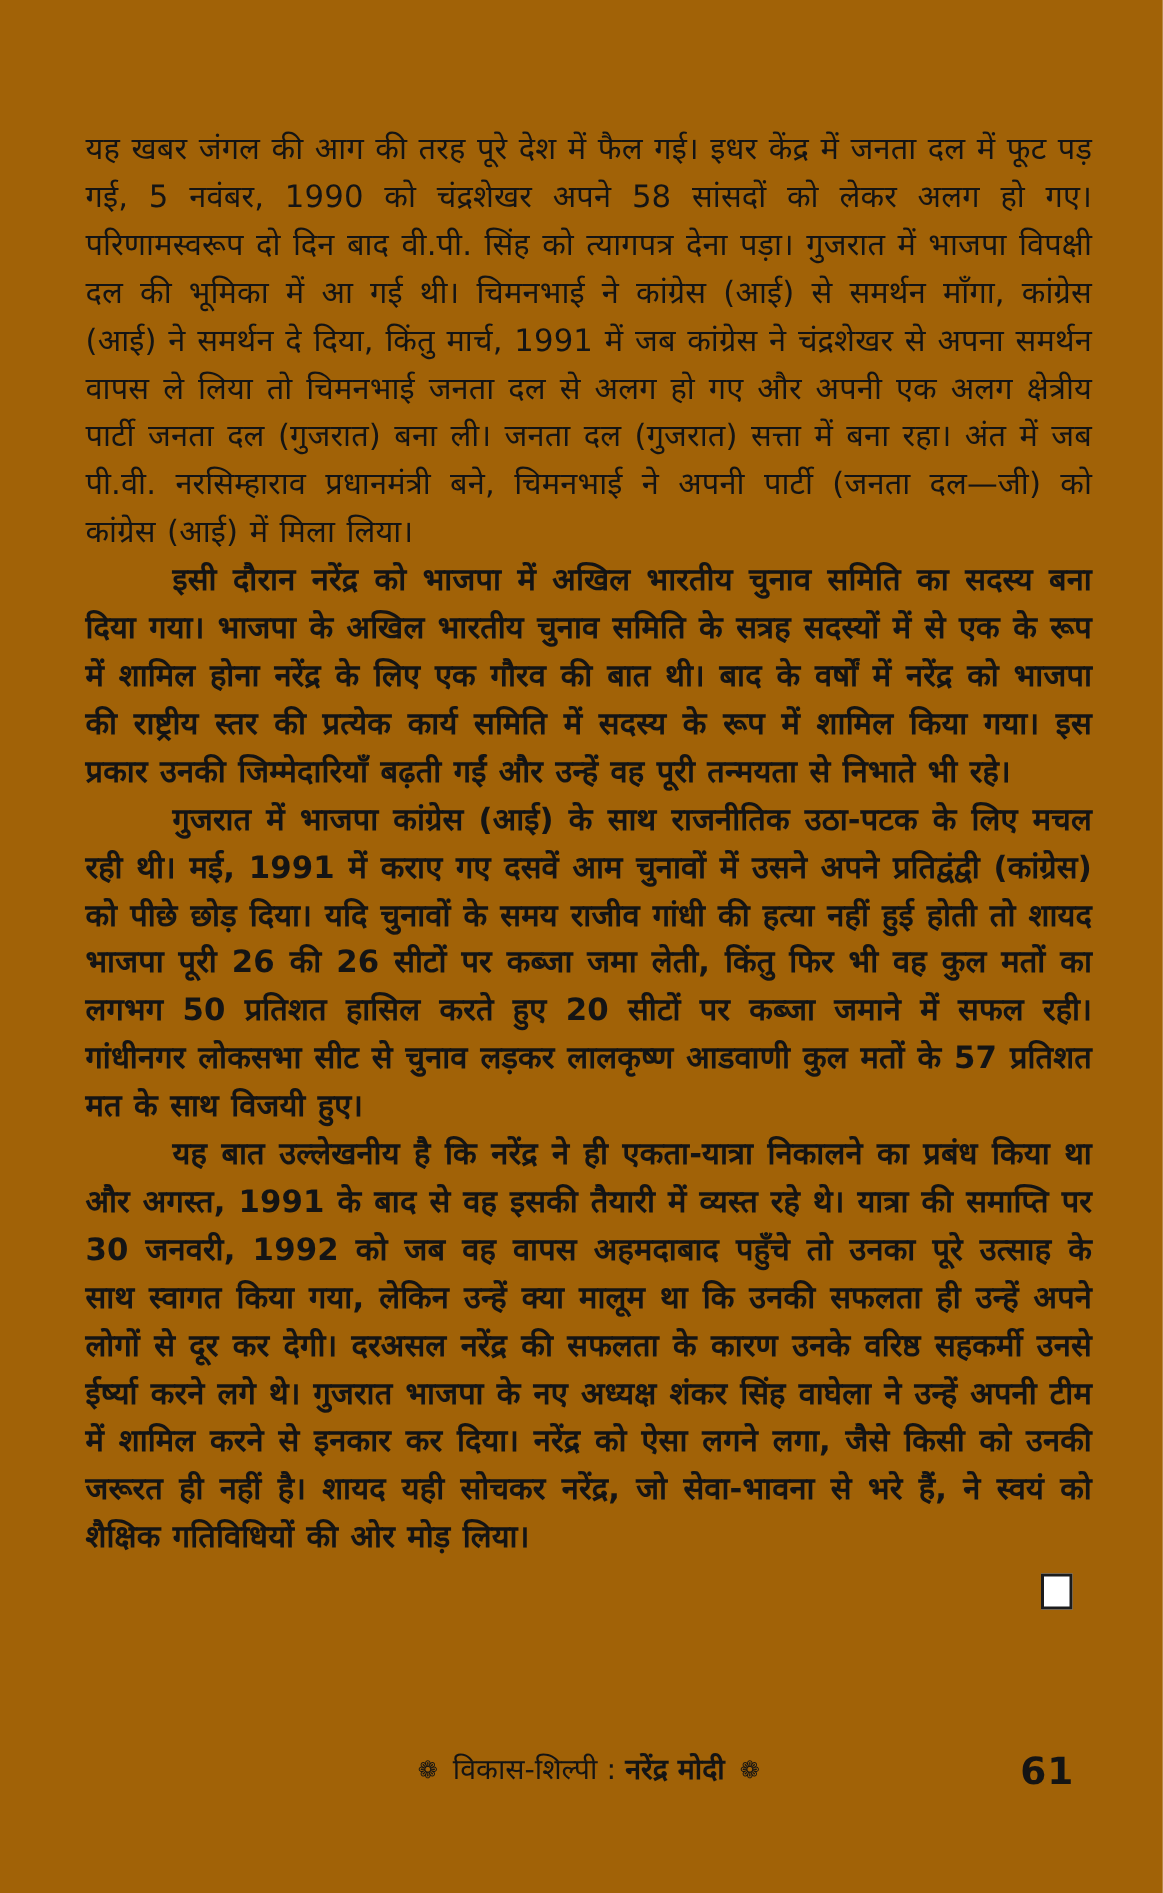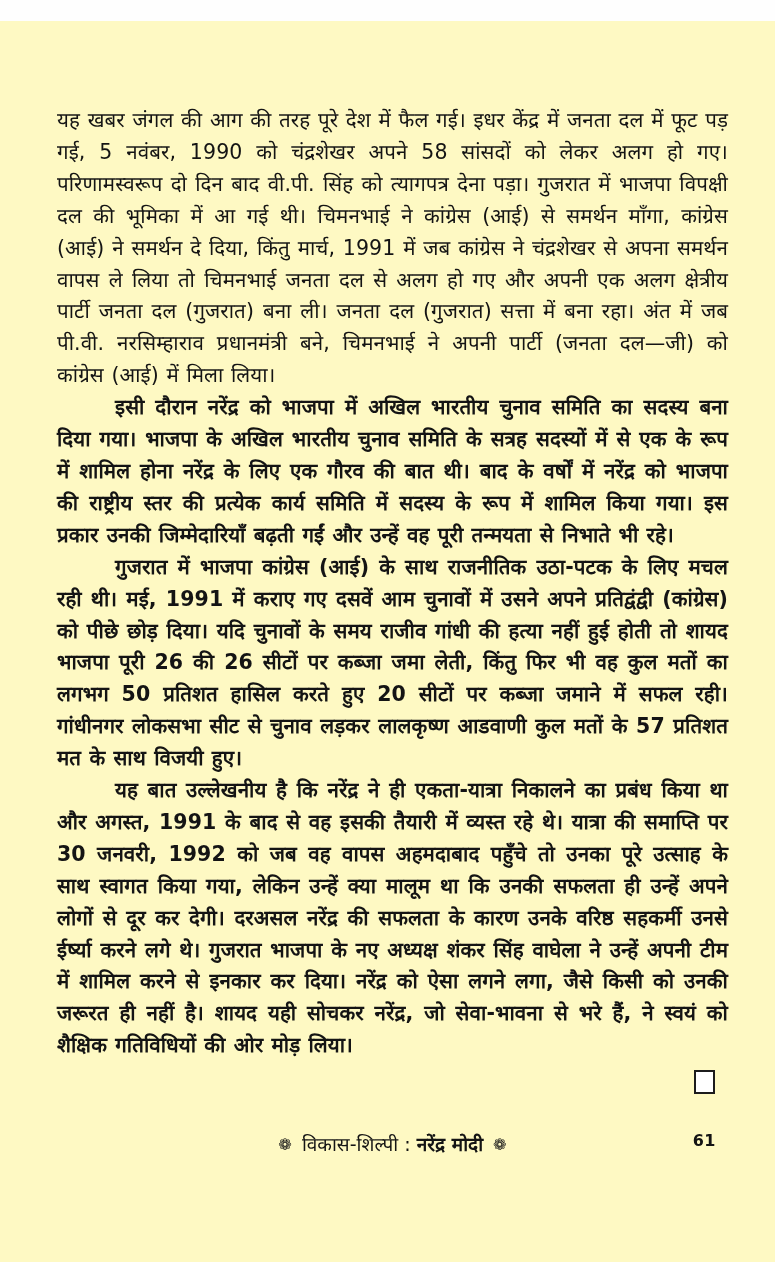--- a/index.html
+++ b/index.html
@@ -8,22 +8,21 @@
     height: 1262px;
     position: relative;
     background: #fefefe;
     font-family: "DejaVu Sans", "Liberation Sans", sans-serif;
     color: #141414;
     overflow: hidden;
   }
   .page {
     position: absolute;
     inset: 0;
-    background: #fef9c3;
-    margin-top: 21px;
+    background: #a16207;
   }
   .text-block {
     position: absolute;
     left: 57px;
     top: 84px;
     width: 671px;
     font-size: 20.5px;
     line-height: 31.9px;
     text-align: justify;
     letter-spacing: 0.1px;
@@ -40,21 +39,21 @@
   .end-mark {
     width: 17px;
     height: 20px;
     border: 2.5px solid #1c1c1c;
     background: #ffffff;
     margin: 8px 13px 0 auto;
   }
   .footer {
     position: absolute;
     left: 57px;
-    top: 1110px;
+    top: 1166px;
     width: 671px;
     height: 34px;
     text-decoration: underline;
   }
   .footer-title {
     position: absolute;
     left: 0;
     right: 0;
     text-align: center;
     font-size: 19px;
@@ -66,21 +65,21 @@
     top: -1px;
     padding: 0 4px;
   }
   .footer-title .title-bold {
     font-weight: bold;
   }
   .page-number {
     position: absolute;
     right: 12px;
     top: 0;
-    font-size: 16px;
+    font-size: 25px;
     font-weight: bold;
     letter-spacing: 0.5px;
   }
 </style>
 </head>
 <body>
 
 <div class="page">
 
   <div class="text-block">

